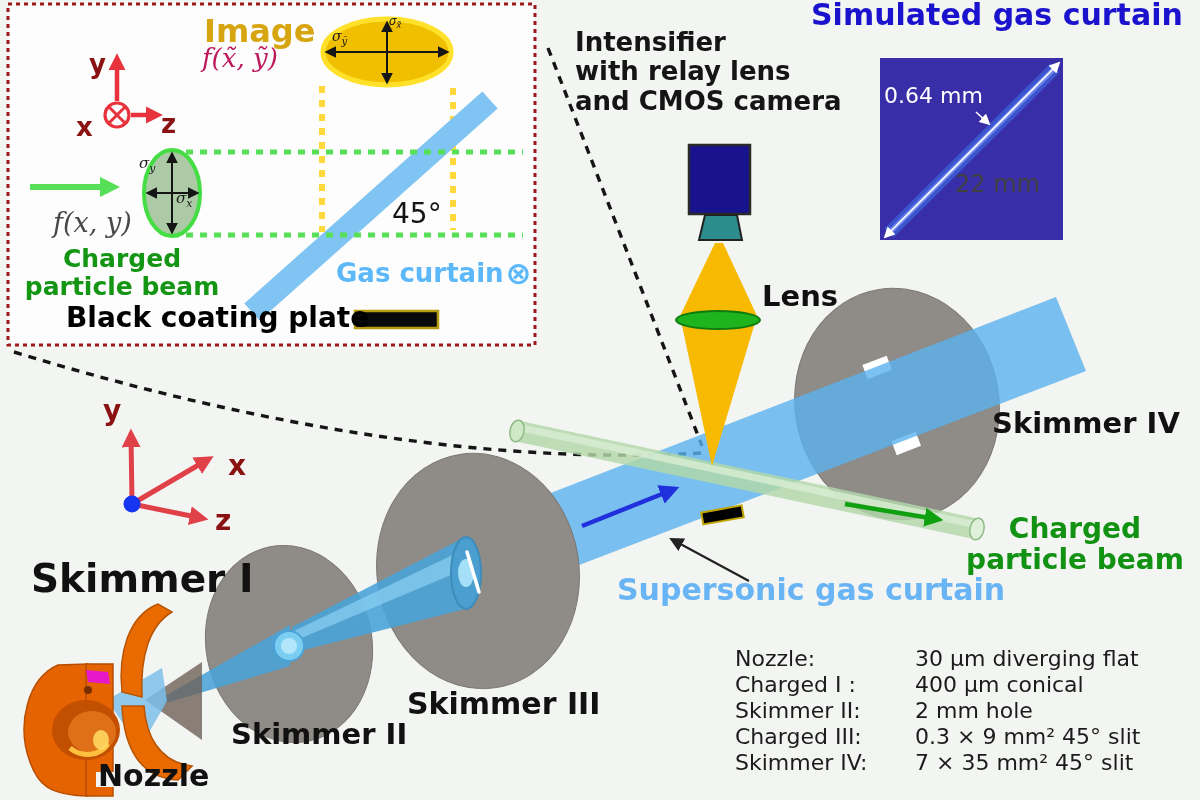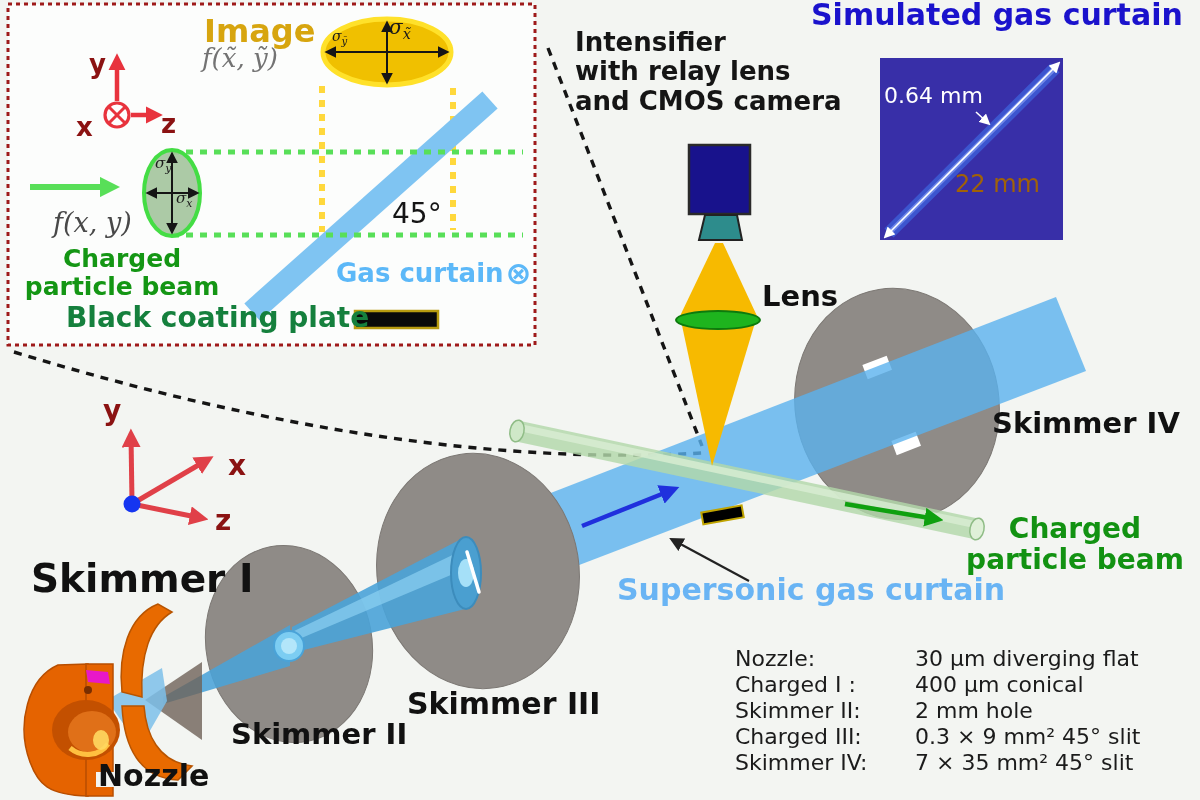--- a/index.html
+++ b/index.html
@@ -8,40 +8,40 @@
   .stage{position:relative;width:1200px;height:800px;}
   .stage svg{position:absolute;left:0;top:0;}
   .label{position:absolute;white-space:nowrap;color:#111;line-height:1.1;}
   .b{font-weight:bold;}
   .math{font-family:"DejaVu Serif","Liberation Serif",serif;font-style:italic;}
   .sig{position:absolute;font-family:"DejaVu Serif","Liberation Serif",serif;
        font-style:italic;color:#1a1a1a;}
   .sig sub{font-size:0.72em;}
   
   .l-image{left:204px;top:14px;font-size:32px;color:#d7a50f;}
-  .l-imagefn{left:202px;top:44px;font-size:26px;color:#737373;}
+  .l-imagefn{left:202px;top:44px;font-size:26px;color:#be185d;}
   .l-sig-iy{left:332px;top:28px;font-size:14px;text-align:right;}
-  .l-sig-ix{left:389px;top:15px;font-size:20px;}
+  .l-sig-ix{left:389px;top:15px;font-size:12px;font-family:Liberation Mono, monospace;}
   .l-ins-y{left:89px;top:50px;font-size:26px;color:#8b1212;}
   .l-ins-x{left:76px;top:113px;font-size:26px;color:#8b1212;}
   .l-ins-z{left:161px;top:110px;font-size:26px;color:#8b1212;}
-  .l-sig-by{left:155px;top:154px;font-size:15px;}
+  .l-sig-by{left:139px;top:154px;font-size:15px;}
   .l-sig-bx{left:176px;top:189px;font-size:15px;}
   .l-beamfn{left:53px;top:208px;font-size:27px;color:#484848;}
   .l-ins-charged{left:16px;top:245px;width:212px;text-align:center;
                  font-size:25px;color:#149614;line-height:1.1;}
   .l-gascurtain{left:336px;top:258px;font-size:26px;color:#5cb8f8;display:flex;align-items:center;}
   .gc-sym{font-size:31px;font-weight:bold;margin-left:2px;line-height:1;}
   .l-45{left:392px;top:199px;font-size:28px;color:#151515;}
-  .l-plate{left:66px;top:303px;font-size:28px;color:#15803d;}
+  .l-plate{left:66px;top:303px;font-size:28px;color:#000000;}
   
   .l-intensifier{left:575px;top:28px;font-size:26px;line-height:1.13;color:#151515;}
   .l-simtitle{left:811px;top:-2px;font-size:30px;color:#1a12cc;}
   .l-064{left:884px;top:84px;font-size:22px;color:#fff;font-weight:normal;}
-  .l-22{left:955px;top:171px;font-size:24px;color:#a16207;font-weight:normal;}
+  .l-22{left:955px;top:171px;font-size:24px;color:#404040;font-weight:normal;}
   .l-lens{left:762px;top:281px;font-size:29px;color:#101010;}
   
   .l-sk1{left:31px;top:558px;font-size:39px;}
   .l-sk2{left:231px;top:719px;font-size:29px;}
   .l-sk3{left:407px;top:687px;font-size:30px;}
   .l-sk4{left:992px;top:408px;font-size:29px;}
   .l-nozzle{left:98px;top:759px;font-size:30px;}
   .l-supersonic{left:589px;top:573px;font-size:30px;color:#69b4f4;margin-left:28px;}
   .l-charged-r{left:962px;top:513px;width:226px;text-align:center;
                font-size:28px;color:#129212;line-height:1.12;}

